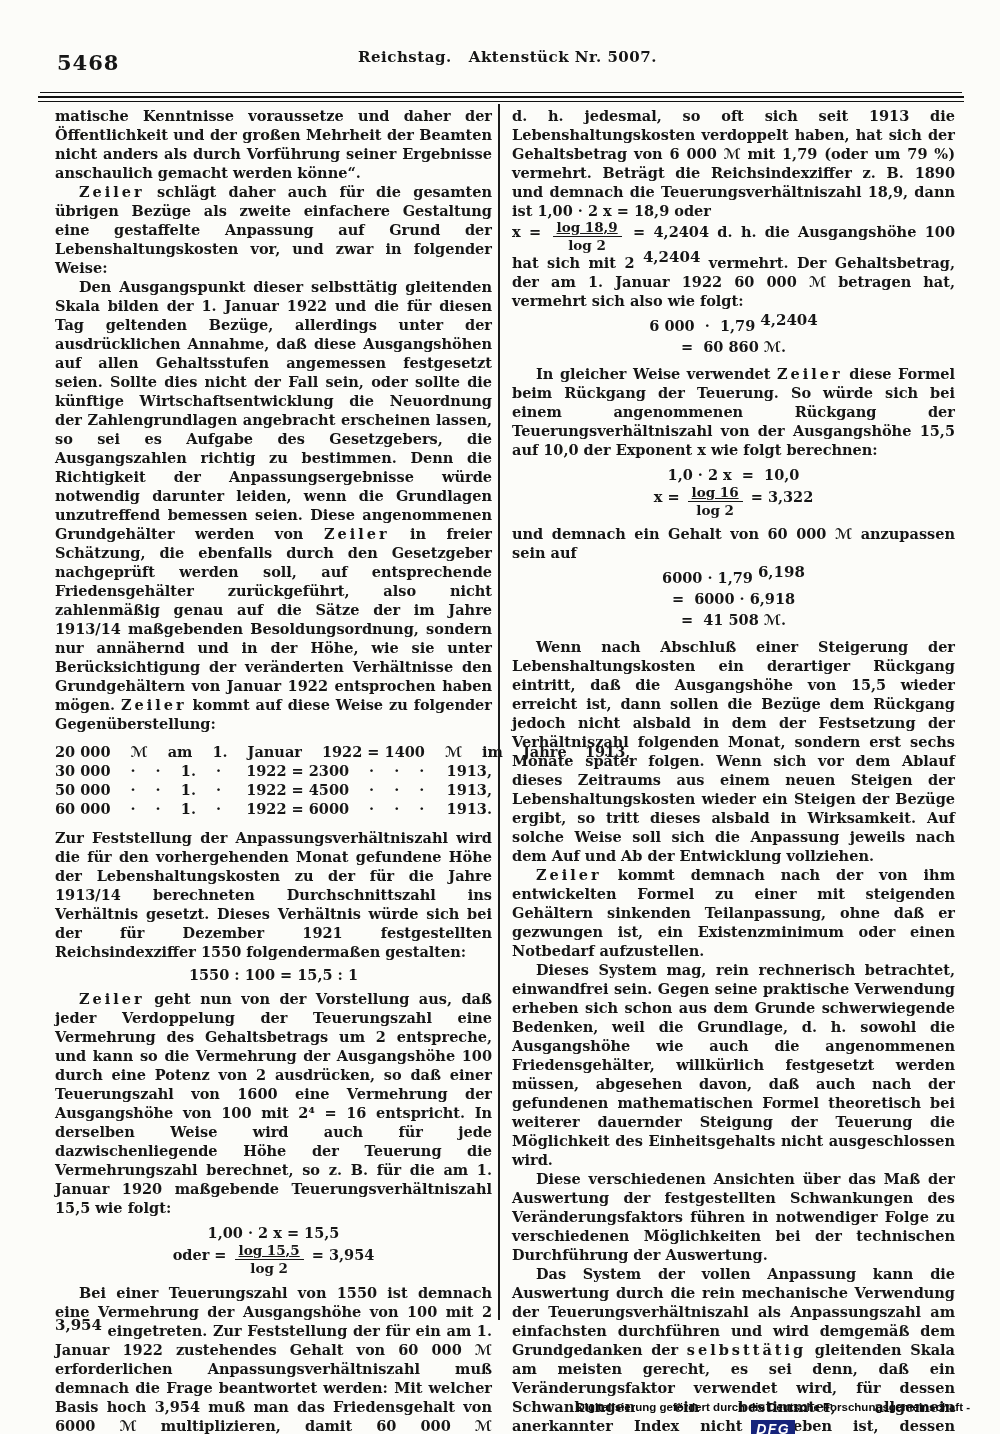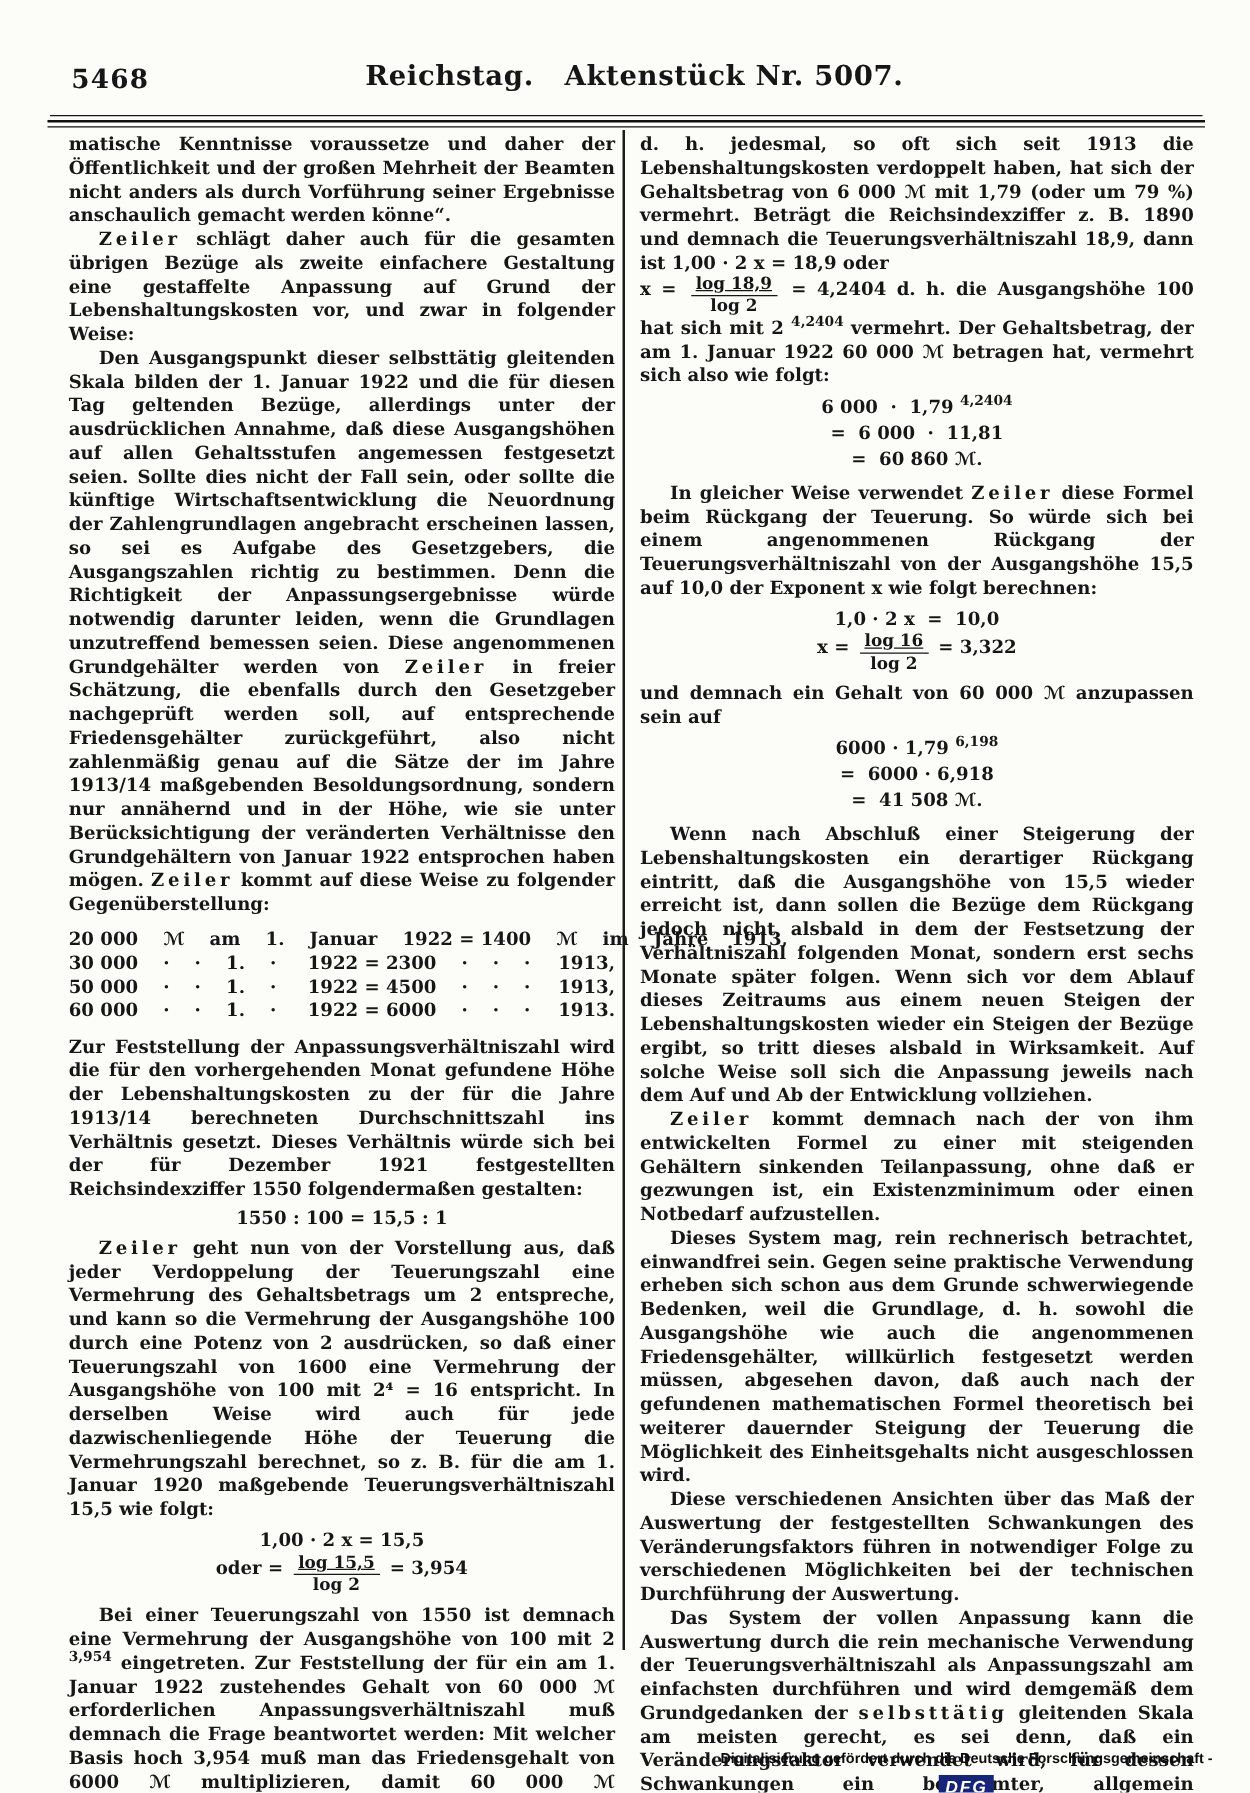--- a/index.html
+++ b/index.html
@@ -13,40 +13,40 @@
   }
   .page{position:absolute;inset:0;}
   
   .header{position:absolute;top:46px;left:55px;right:40px;height:34px;}
   .pagenum{
     position:absolute;left:2px;top:4px;
     font-size:21px;font-weight:700;letter-spacing:1px;
   }
   .doctitle{
     position:absolute;left:0;right:0;top:2px;text-align:center;
-    font-size:22px;font-weight:700;white-space:pre;letter-spacing:0.5px;
+    font-size:15px;font-weight:700;white-space:pre;letter-spacing:0.5px;
   }
   .rule-thin{position:absolute;top:92px;left:40px;right:38px;height:1px;background:#141414;}
   .rule-double{
     position:absolute;top:96px;left:38px;right:36px;height:3px;
     border-top:2px solid #101010;border-bottom:1px solid #101010;
   }
   
   .col{
     position:absolute;top:106px;
     font-size:14.5px;font-weight:700;line-height:19px;
     text-align:justify;
   }
   .col-left{left:55px;width:437px;}
   .col-right{left:512px;width:443px;}
   .divider{position:absolute;left:498px;top:104px;width:1.5px;height:1216px;background:#1c1c1c;}
   .para{margin:0;text-align:justify;}
   .para.ind{text-indent:24px;}
   .sperr{letter-spacing:3px;}
-  sup.fsup{font-size:11px;line-height:0;vertical-align:super;letter-spacing:0;}
+  sup.fsup{font-size:15px;line-height:0;vertical-align:super;letter-spacing:0;}
   .frac{
     display:inline-block;vertical-align:-0.95em;text-align:center;
     line-height:1.1;margin:0 3px;font-size:13.5px;
   }
   .frac .num{display:block;border-bottom:1.5px solid #161616;padding:0 4px 1px;text-decoration:underline;}
   .frac .den{display:block;padding:1px 4px 0;}
   .formula{margin:5px 0 7px;text-align:center;}
   .fline{white-space:pre;line-height:1.45;}
   .centerline{text-align:center;margin:4px 0 5px;white-space:pre;}
   .ctable{margin:9px 0 10px;}
@@ -98,21 +98,20 @@
         <div class="fline">oder = <span class="frac"><span class="num">log 15,5</span><span class="den">log 2</span></span> = 3,954</div>
       </div>
       <p class="para ind">Bei einer Teuerungszahl von 1550 ist demnach eine Vermehrung der Ausgangshöhe von 100 mit 2 <sup class="fsup">3,954</sup> eingetreten. Zur Feststellung der für ein am 1. Januar 1922 zustehendes Gehalt von 60 000 ℳ erforderlichen Anpassungsverhältniszahl muß demnach die Frage beantwortet werden: Mit welcher Basis hoch 3,954 muß man das Friedensgehalt von 6000 ℳ multiplizieren, damit 60 000 ℳ herauskommt?</p>
     </div>
   <div class="divider"></div>
   <div class="col col-right">
       <p class="para">d. h. jedesmal, so oft sich seit 1913 die Lebenshaltungskosten verdoppelt haben, hat sich der Gehaltsbetrag von 6 000 ℳ mit 1,79 (oder um 79 %) vermehrt. Beträgt die Reichsindexziffer z. B. 1890 und demnach die Teuerungsverhältniszahl 18,9, dann ist 1,00 · 2 x = 18,9 oder</p>
       <p class="para">x = <span class="frac"><span class="num">log 18,9</span><span class="den">log 2</span></span> = 4,2404 d. h. die Ausgangshöhe 100 hat sich mit 2 <sup class="fsup">4,2404</sup> vermehrt. Der Gehaltsbetrag, der am 1. Januar 1922 60 000 ℳ betragen hat, vermehrt sich also wie folgt:</p>
       <div class="formula">
         <div class="fline">6 000  ·  1,79 <sup class="fsup">4,2404</sup></div>
-        <div class="fline">=  6 000  ·  11,81</div>
         <div class="fline">=  60 860 ℳ.</div>
       </div>
       <p class="para ind">In gleicher Weise verwendet <span class="sperr">Zeiler</span> diese Formel beim Rückgang der Teuerung. So würde sich bei einem angenommenen Rückgang der Teuerungsverhältniszahl von der Ausgangshöhe 15,5 auf 10,0 der Exponent x wie folgt berechnen:</p>
       <div class="formula">
         <div class="fline">1,0 · 2 x  =  10,0</div>
         <div class="fline">x = <span class="frac"><span class="num">log 16</span><span class="den">log 2</span></span> = 3,322</div>
       </div>
       <p class="para">und demnach ein Gehalt von 60 000 ℳ anzupassen sein auf</p>
       <div class="formula">
         <div class="fline">6000 · 1,79 <sup class="fsup">6,198</sup></div>

